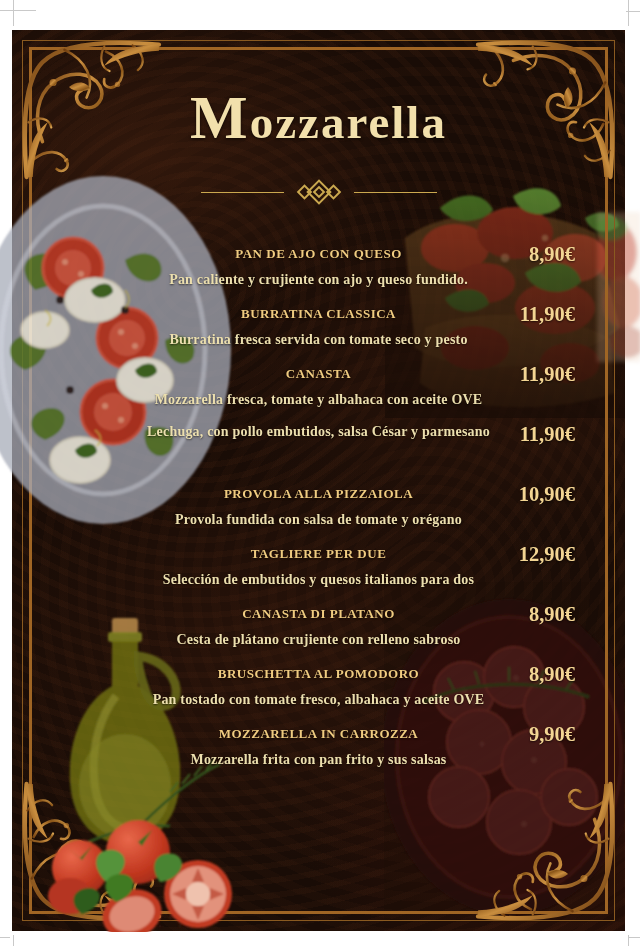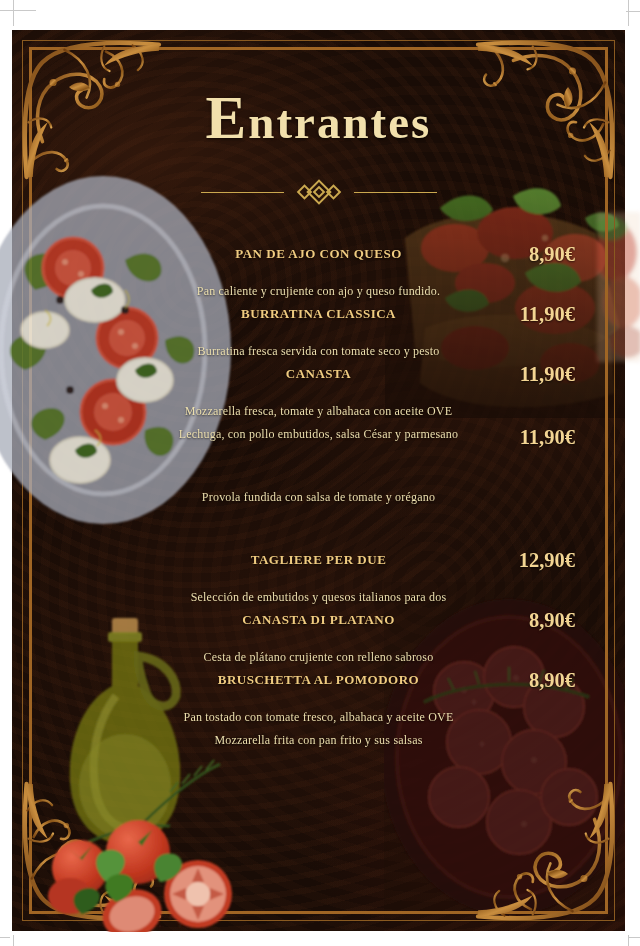--- a/index.html
+++ b/index.html
@@ -70,22 +70,22 @@
   .item.gap-before{margin-top:10px;}
   .iname{
     display:inline-block;font-size:13px;line-height:24px;font-weight:bold;
     letter-spacing:.5px;color:#efcb80;text-shadow:0 1px 2px rgba(0,0,0,.65);
   }
   .iprice{
     position:absolute;right:50px;top:0;font-size:20.5px;line-height:24px;
     font-weight:bold;color:#f3d593;text-shadow:0 1px 2px rgba(0,0,0,.65);
   }
   .idesc{
-    margin-top:16px;font-size:12px;line-height:19px;letter-spacing:.2px;
-    color:#ecdfae;text-shadow:0 1px 2px rgba(0,0,0,.6);
+    margin-top:4px;font-size:14px;line-height:19px;letter-spacing:.2px;
+    color:#ecdfae;text-shadow:0 1px 2px rgba(0,0,0,.6);font-weight:bold;
   }
 </style>
 </head>
 <body>
 
 <svg width="0" height="0" style="position:absolute" aria-hidden="true">
   <defs>
     <linearGradient id="bronze" x1="0" y1="0" x2="1" y2="1">
       <stop offset="0" stop-color="#6e3c0e"></stop>
       <stop offset=".45" stop-color="#c98e3f"></stop>
@@ -206,21 +206,21 @@
       <use href="#flourish"></use>
     </svg>
   <svg class="corner br">
       <use href="#flourish"></use>
     </svg>
   <svg class="corner bl">
       <use href="#flourish"></use>
     </svg>
 
   <div class="content">
-    <div class="title">Entrantes</div>
+    <div class="title">Mozzarella</div>
 
     <div class="divider">
       <span class="dline"></span>
       <svg width="58" height="30" viewBox="0 0 58 30">
         <g fill="none" stroke="#caa84f" stroke-width="2">
           <rect x="10" y="10.5" width="9" height="9" transform="rotate(45 14.5 15)"></rect>
           <rect x="21" y="7" width="16" height="16" transform="rotate(45 29 15)"></rect>
           <rect x="25.5" y="11.5" width="7" height="7" transform="rotate(45 29 15)"></rect>
           <rect x="39" y="10.5" width="9" height="9" transform="rotate(45 43.5 15)"></rect>
         </g>
@@ -243,38 +243,42 @@
         <div><span class="iname">CANASTA</span>
         <span class="iprice">11,90€</span></div>
         <div class="idesc">Mozzarella fresca, tomate y albahaca con aceite OVE</div>
       </div>
       <div class="item">
         <div>
         <span class="iprice">11,90€</span></div>
         <div class="idesc">Lechuga, con pollo embutidos, salsa César y parmesano</div>
       </div>
       <div class="item">
+        <div><span class="iname">PROVOLA ALLA PIZZAIOLA</span>
+        <span class="iprice">10,90€</span></div>
         <div class="idesc">Provola fundida con salsa de tomate y orégano</div>
       </div>
       <div class="item">
         <div><span class="iname">TAGLIERE PER DUE</span>
         <span class="iprice">12,90€</span></div>
         <div class="idesc">Selección de embutidos y quesos italianos para dos</div>
       </div>
       <div class="item">
         <div><span class="iname">CANASTA DI PLATANO</span>
         <span class="iprice">8,90€</span></div>
         <div class="idesc">Cesta de plátano crujiente con relleno sabroso</div>
       </div>
       <div class="item">
         <div><span class="iname">BRUSCHETTA AL POMODORO</span>
         <span class="iprice">8,90€</span></div>
         <div class="idesc">Pan tostado con tomate fresco, albahaca y aceite OVE</div>
       </div>
       <div class="item gap-before">
+        <div><span class="iname">MOZZARELLA IN CARROZZA</span>
+        <span class="iprice">9,90€</span></div>
         <div class="idesc">Mozzarella frita con pan frito y sus salsas</div>
       </div>
     </div>
   </div>
 </div>
 
 <svg class="photo ph-caprese" width="262" height="362" viewBox="0 0 262 362">
   <g filter="url(#soft)">
     <ellipse cx="128" cy="180" rx="128" ry="174" fill="#a7acb8" opacity=".85"></ellipse>
     <ellipse cx="128" cy="180" rx="102" ry="144" fill="none" stroke="#c7ccd6" stroke-width="5" opacity=".7"></ellipse>

